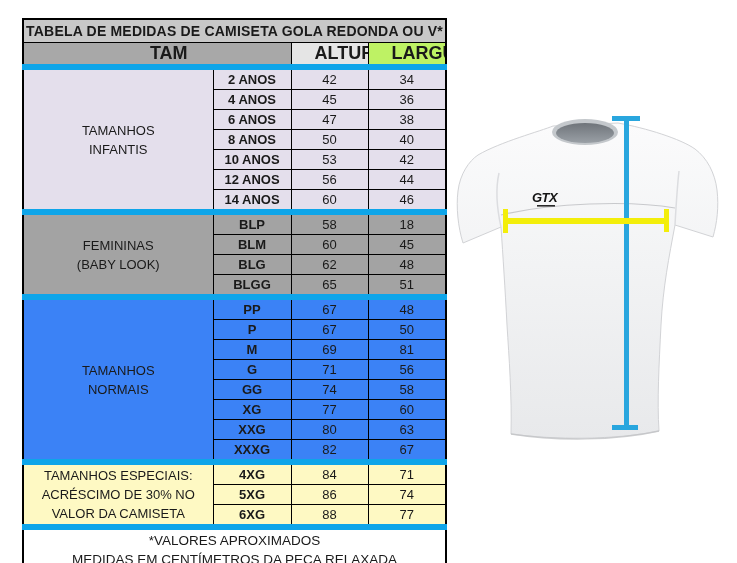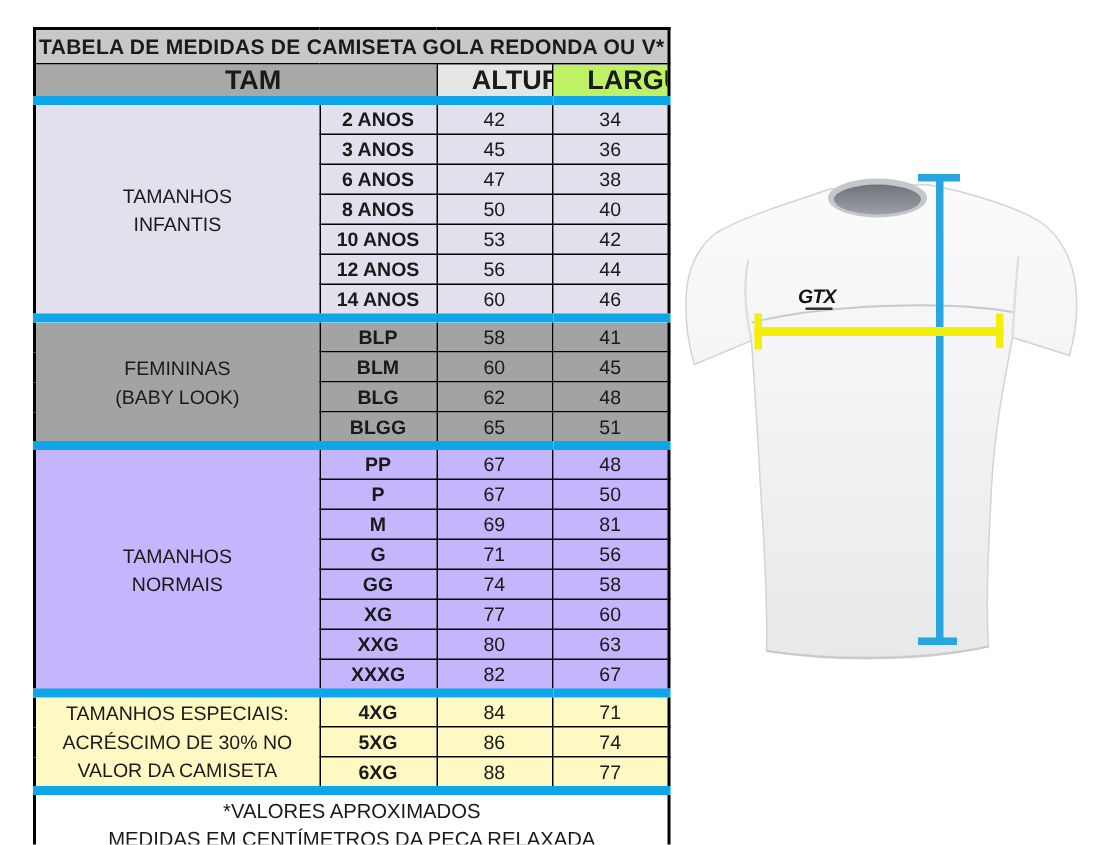--- a/index.html
+++ b/index.html
@@ -25,21 +25,21 @@
   }
   tr.header-row td{height:21px;font-weight:bold;font-size:18px;padding-left:23px;}
   td.th-tam{background:#A8A8A8;}
   td.th-altura{background:#e5e5e5;}
   td.th-largura{background:#bef264;margin-left:16px;}
   tr.data-row{height:20px;}
   td.size{font-weight:bold;}
   tr.gstart td{border-top:6px solid #0ea5e9;}
   td.g0{background:#E4DFEC;}
   td.g1{background:#a3a3a3;}
-  td.g2{background:#c4b5fd;margin-left:28px;}
+  td.g2{background:#3b82f6;margin-left:28px;}
   td.g3{background:#fef9c3;}
   td.glabel{font-size:13px;}
   tr.footer-row td{height:40px;background:#ffffff;font-size:13.5px;}
   tr.footer-row .fline{line-height:19px;text-align:center;}
 
   
   svg.shirt{position:absolute;left:445px;top:95px;}
   .gtx-text{font-family:"Liberation Sans",sans-serif;font-weight:bold;font-style:italic;
     font-size:13px;letter-spacing:-0.5px;fill:#141414;}
 </style>
@@ -70,21 +70,21 @@
     <tr class="data-row gstart">
       <td class="glabel g0" rowspan="7">
         <div>TAMANHOS</div>
         <div>INFANTIS</div>
       </td>
       <td class="size g0">2 ANOS</td>
       <td class="val g0">42</td>
       <td class="val g0">34</td>
     </tr>
     <tr class="data-row">
-      <td class="size g0">3 ANOS</td>
+      <td class="size g0">4 ANOS</td>
       <td class="val g0">45</td>
       <td class="val g0">36</td>
     </tr>
     <tr class="data-row">
       <td class="size g0">6 ANOS</td>
       <td class="val g0">47</td>
       <td class="val g0">38</td>
     </tr>
     <tr class="data-row">
       <td class="size g0">8 ANOS</td>
@@ -107,21 +107,21 @@
       <td class="val g0">46</td>
     </tr>
 
     <tr class="data-row gstart">
       <td class="glabel g1" rowspan="4">
         <div>FEMININAS</div>
         <div>(BABY LOOK)</div>
       </td>
       <td class="size g1">BLP</td>
       <td class="val g1">58</td>
-      <td class="val g1">41</td>
+      <td class="val g1">18</td>
     </tr>
     <tr class="data-row">
       <td class="size g1">BLM</td>
       <td class="val g1">60</td>
       <td class="val g1">45</td>
     </tr>
     <tr class="data-row">
       <td class="size g1">BLG</td>
       <td class="val g1">62</td>
       <td class="val g1">48</td>

